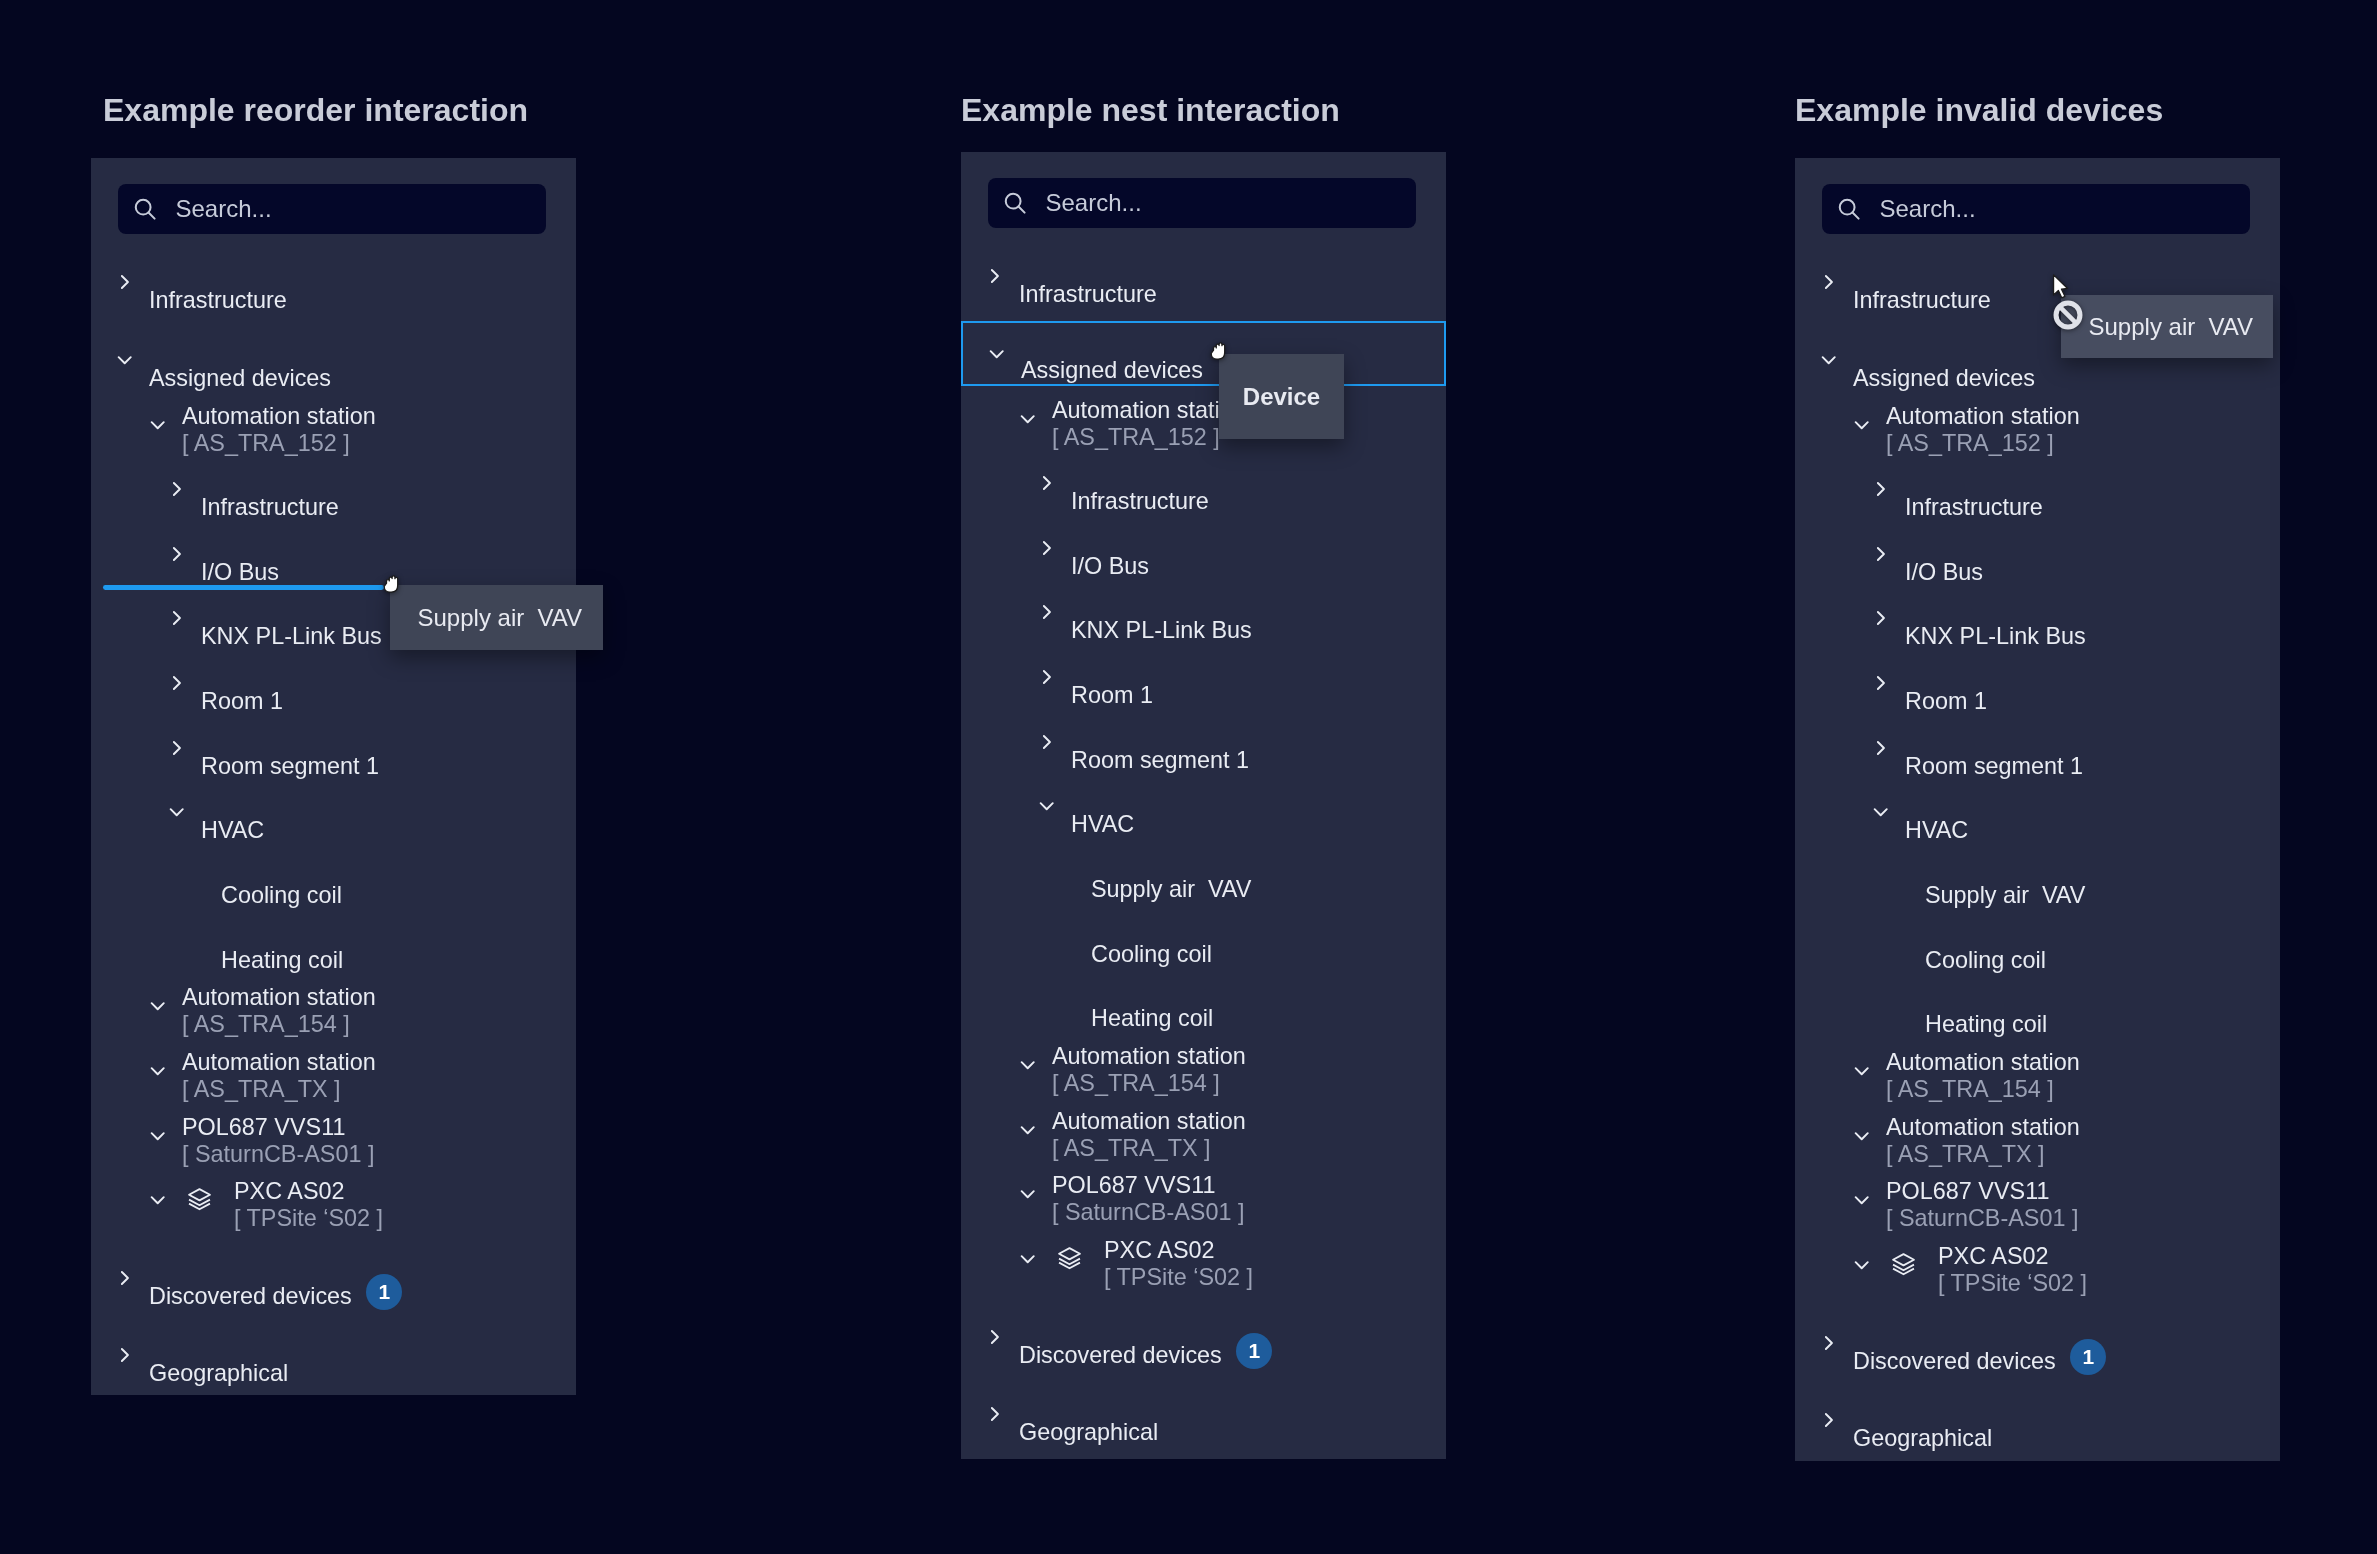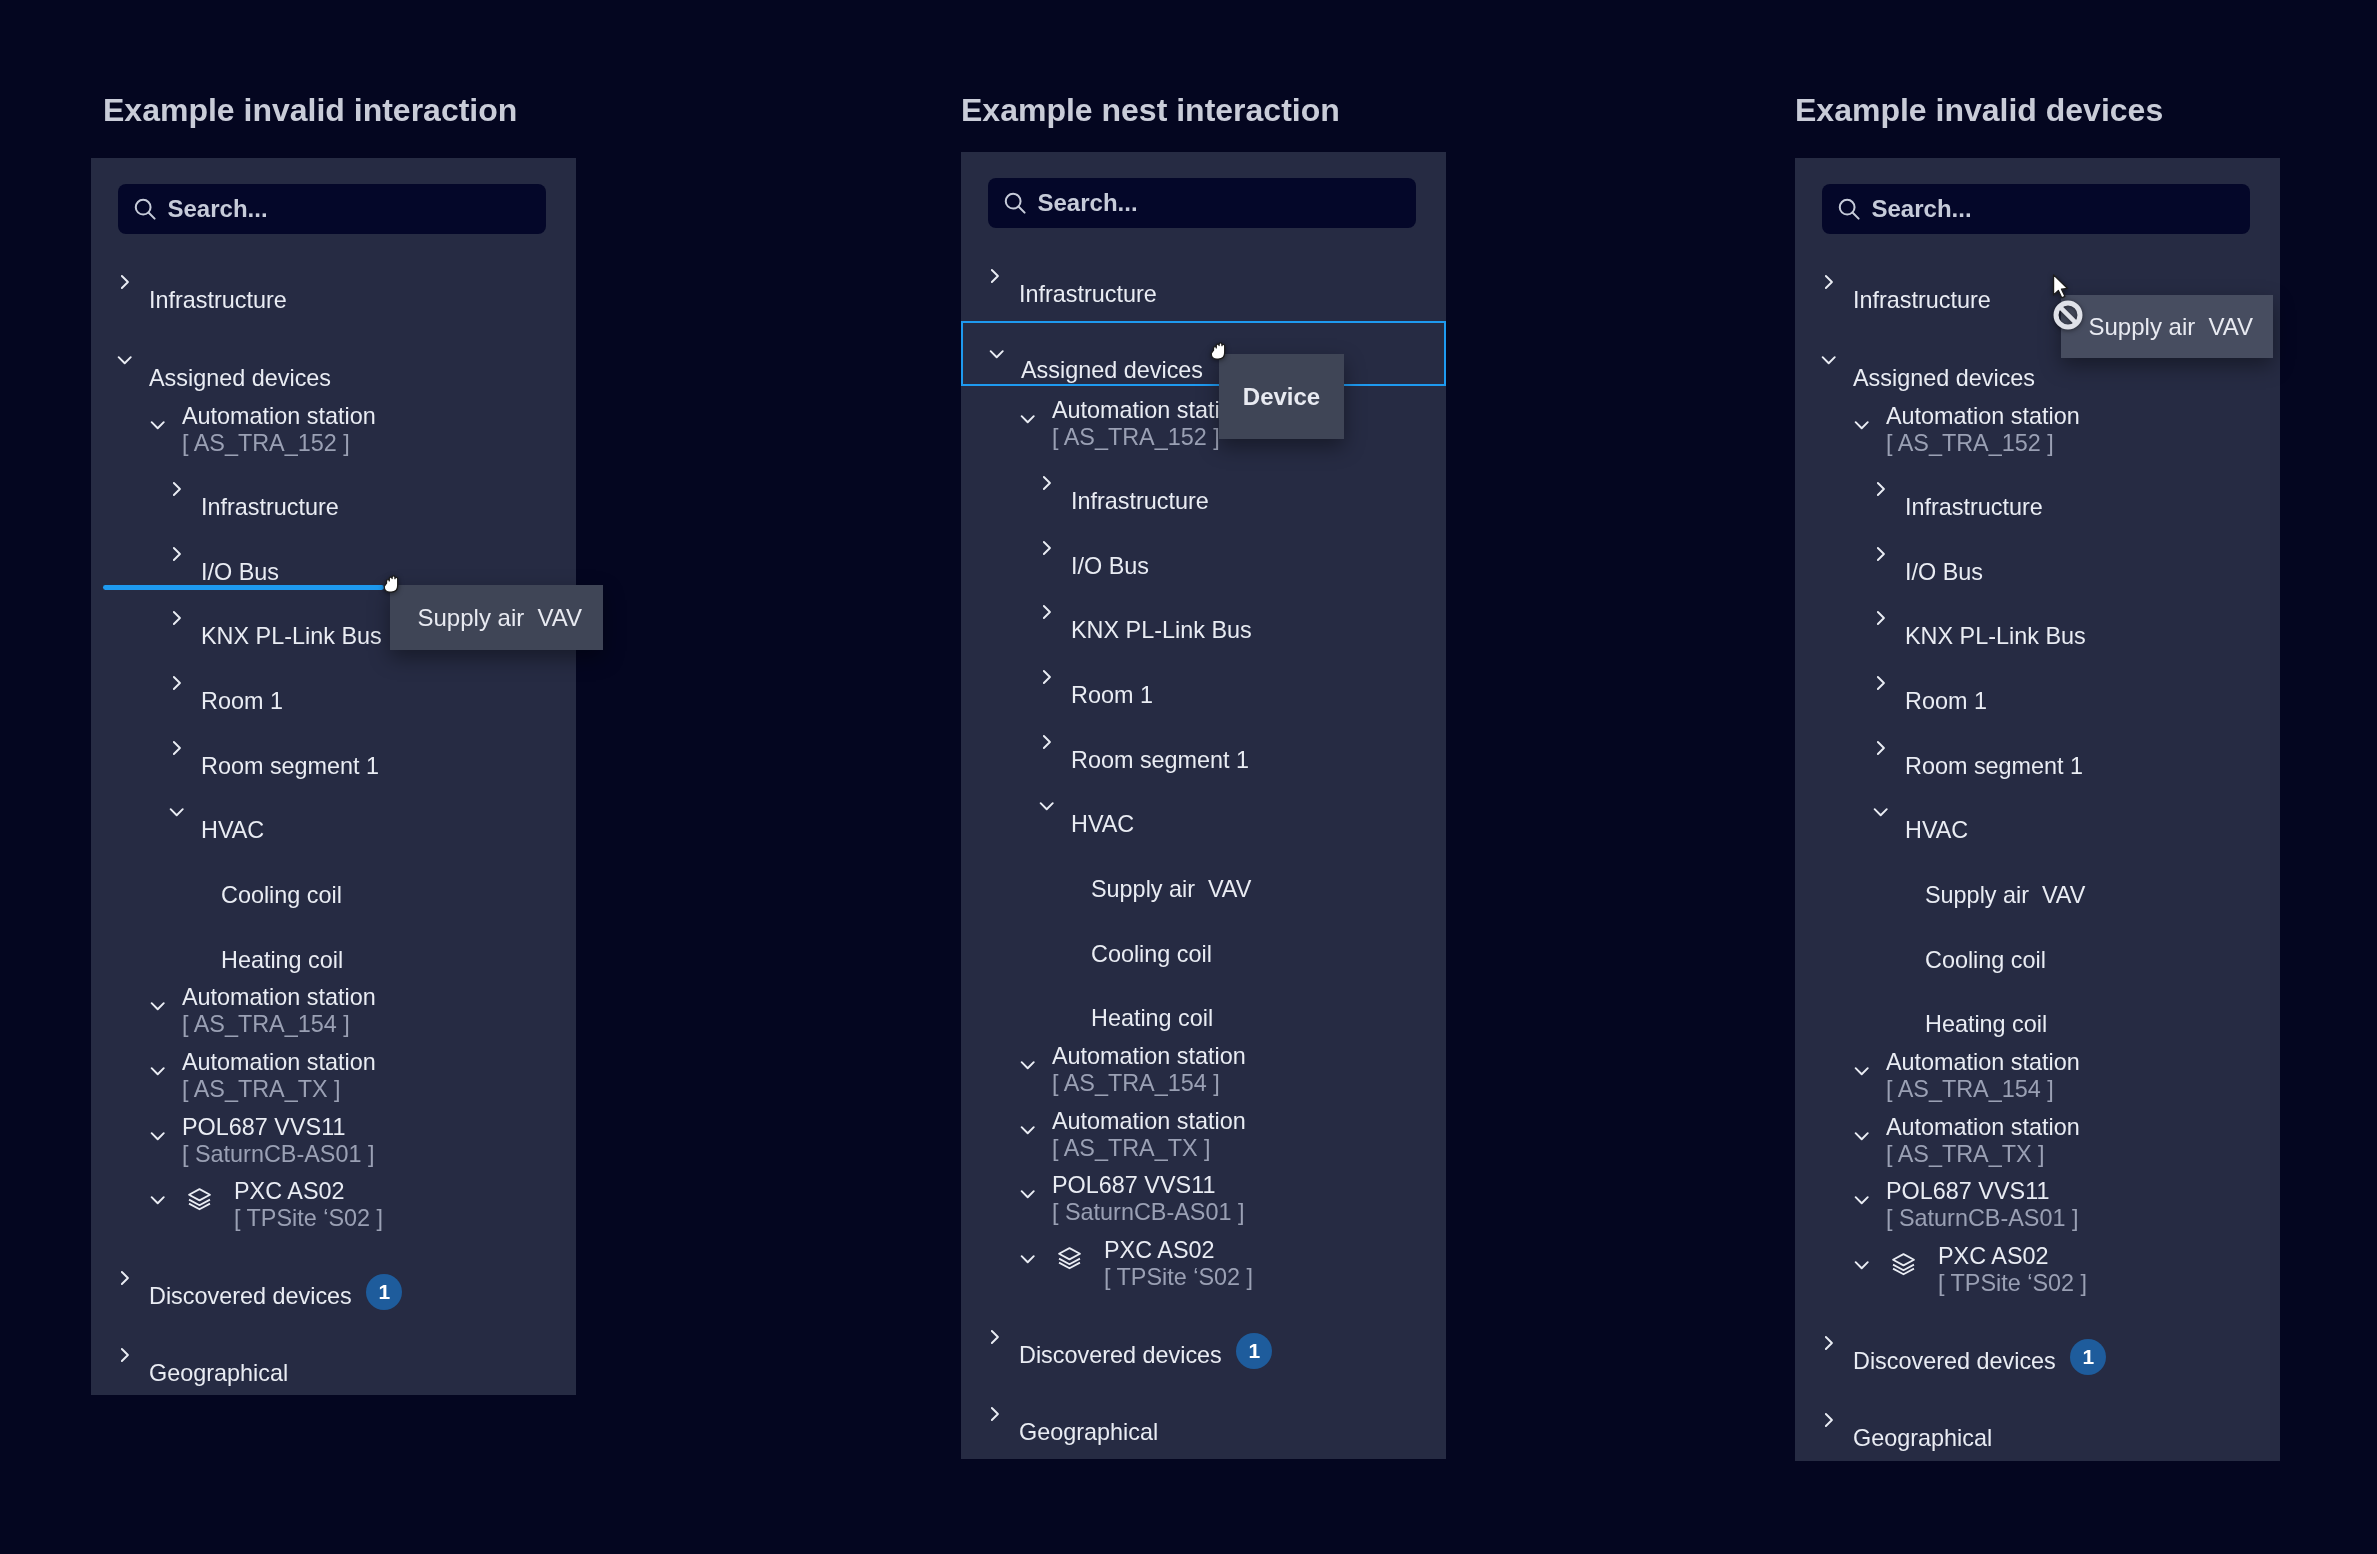--- a/index.html
+++ b/index.html
@@ -23,22 +23,22 @@
   .panel{
     position:absolute;left:0;width:485px;background:var(--panel-bg);
   }
   .search{
     position:absolute;left:27px;top:26px;width:428px;height:50px;
     background:var(--search-bg);border-radius:8px;
     display:flex;align-items:center;box-sizing:border-box;padding:0 14.5px;
   }
   .mag{display:flex;flex:0 0 auto}
   .search input{
-    flex:1;margin-left:9px;background:transparent;border:0;outline:0;
-    font-family:inherit;font-size:24px;color:#f0abfc;min-width:0;font-weight:bold;
+    flex:1;margin-left:17px;background:transparent;border:0;outline:0;
+    font-family:inherit;font-size:24px;color:#f0abfc;min-width:0;
   }
   .search input::placeholder{color:#c6cbd9;opacity:1}
   .tree{position:absolute;left:0;top:0;right:0;bottom:0}
   .row{
     position:absolute;left:0;right:0;height:65px;
     display:flex;align-items:flex-end;box-sizing:border-box;
     font-size:23.4px;color:var(--text);cursor:pointer;
   }
   .row.selected{border:2px solid var(--accent)}
   .row .labels{display:flex;flex-direction:column;justify-content:center;line-height:27px}
@@ -63,21 +63,21 @@
     box-shadow:0 8px 19.4px rgba(0,0,0,.38);
   }
   .chip.center{justify-content:center;font-weight:700}
   .chip.invalid{background:var(--chip-invalid)}
   .cursor{position:absolute;display:flex;filter:drop-shadow(0 1.6px 2.4px rgba(0,0,0,.5))}
 </style>
 </head>
 <body>
 
 <section class="panel-group" style="left: 91px; top: 91px;">
-    <h2 class="page-title" style="margin-left: 12px;">Example invalid interaction</h2>
+    <h2 class="page-title" style="margin-left: 12px;">Example reorder interaction</h2>
     <div class="panel" style="top: 67px; height: 1237px;">
       <div class="search">
         <span class="mag">
           <svg width="24" height="24" viewBox="0 0 26 26" fill="none" aria-hidden="true">
             <circle cx="11" cy="11" r="8" stroke="#c6cbd9" stroke-width="2.2"></circle>
             <line x1="16.8" y1="16.8" x2="23.4" y2="23.4" stroke="#c6cbd9" stroke-width="2.2" stroke-linecap="round"></line>
           </svg>
         </span>
         <input type="text" placeholder="Search..." style="">
       </div>

